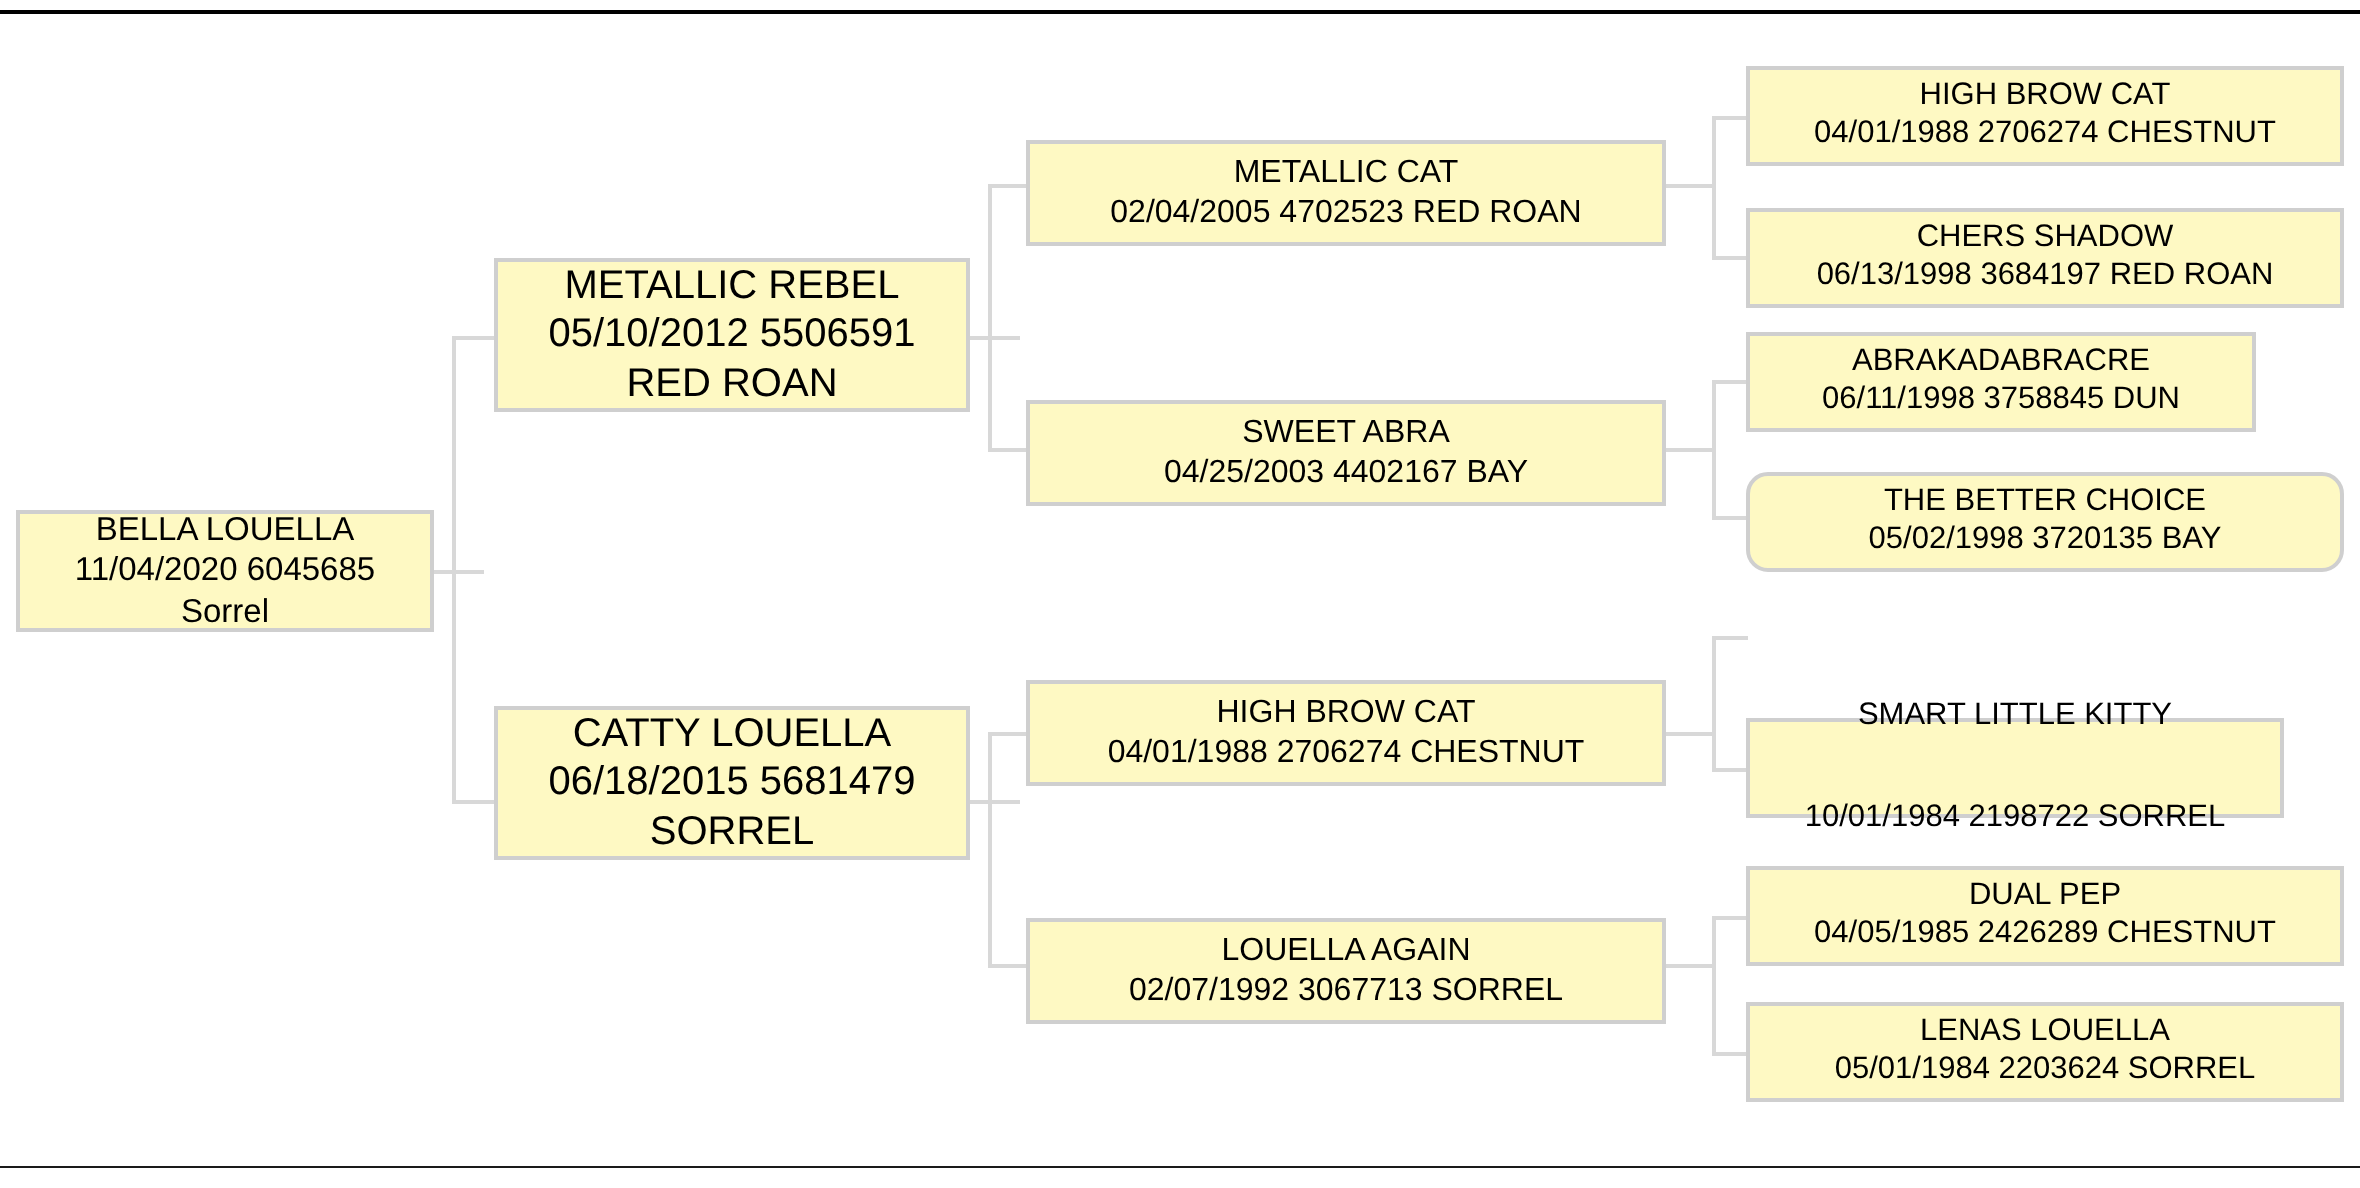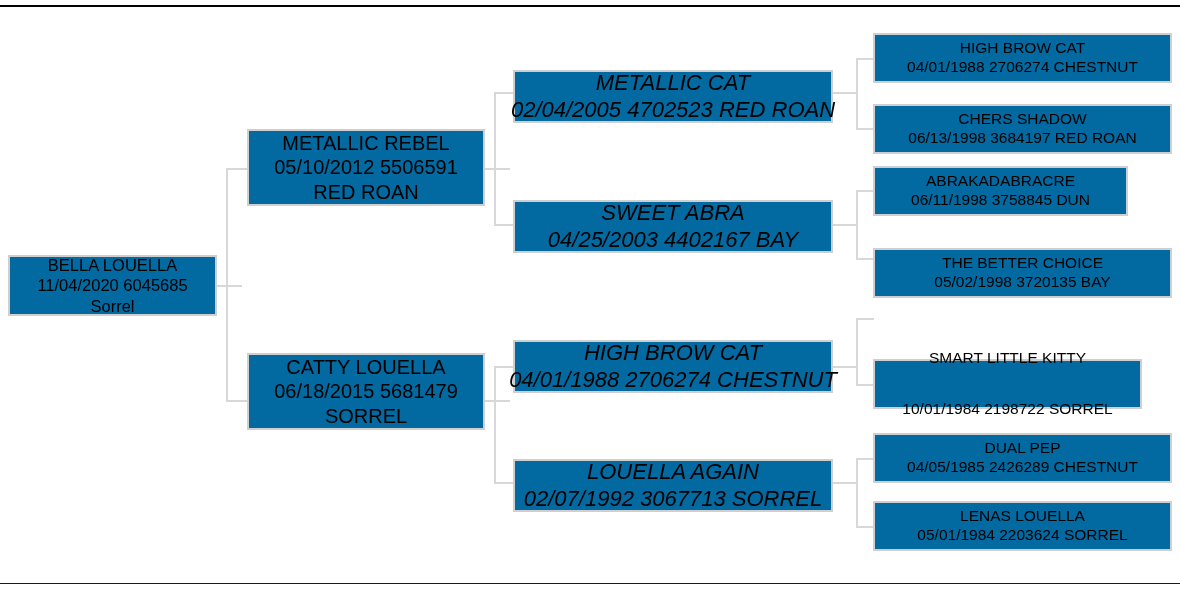--- a/index.html
+++ b/index.html
@@ -28,40 +28,39 @@
     background: #000000;
   }
   .rule.top    { top: 5px; }
   .rule.bottom { top: 583px; height: 1px; background:#1a1a1a; }
 
   
   .node {
     position: absolute;
     box-sizing: border-box;
     border: 2px solid #cfcfcf;
-    background: #0369a1;
+    background: #fef9c3;
     display: flex;
     flex-direction: column;
-    align-items: center;
     justify-content: center;
     text-align: center;
     color: #000000;
     line-height: 1.22;
     padding: 2px 4px;
     z-index: 3;
   }
   .node .nm,
   .node .dt {
     display: block;
     white-space: nowrap;
   }
   
   .gen1 { font-size: 16.5px; }
   .gen2 { font-size: 20px; }
-  .gen3 { font-size: 22px; font-style: italic; }
+  .gen3 { font-size: 16px; }
   .gen4 { font-size: 15.5px; }
 
   .gen2 .dt,
   .gen1 .dt { white-space: normal; }
 
   
   .ln {
     position: absolute;
     background: #d8d8d8;
     z-index: 1;
@@ -155,21 +154,21 @@
   <div class="node gen4" style="left:873px; top:104px; width:299px; height:50px;">
     <span class="nm">CHERS SHADOW</span>
     <span class="dt">06/13/1998 3684197 RED ROAN</span>
   </div>
 
   <div class="node gen4" style="left:873px; top:166px; width:255px; height:50px;">
     <span class="nm">ABRAKADABRACRE</span>
     <span class="dt">06/11/1998 3758845 DUN</span>
   </div>
 
-  <div class="node gen4" style="left:873px; top:248px; width:299px; height:50px;">
+  <div class="node gen4" style="left:873px; top:236px; width:299px; height:50px;border-radius:11px;">
     <span class="nm">THE BETTER CHOICE</span>
     <span class="dt">05/02/1998 3720135 BAY</span>
   </div>
 
 
   <div class="node gen4" style="left:873px; top:359px; width:269px; height:50px;gap:32px;">
     <span class="nm">SMART LITTLE KITTY</span>
     <span class="dt">10/01/1984 2198722 SORREL</span>
   </div>
 

